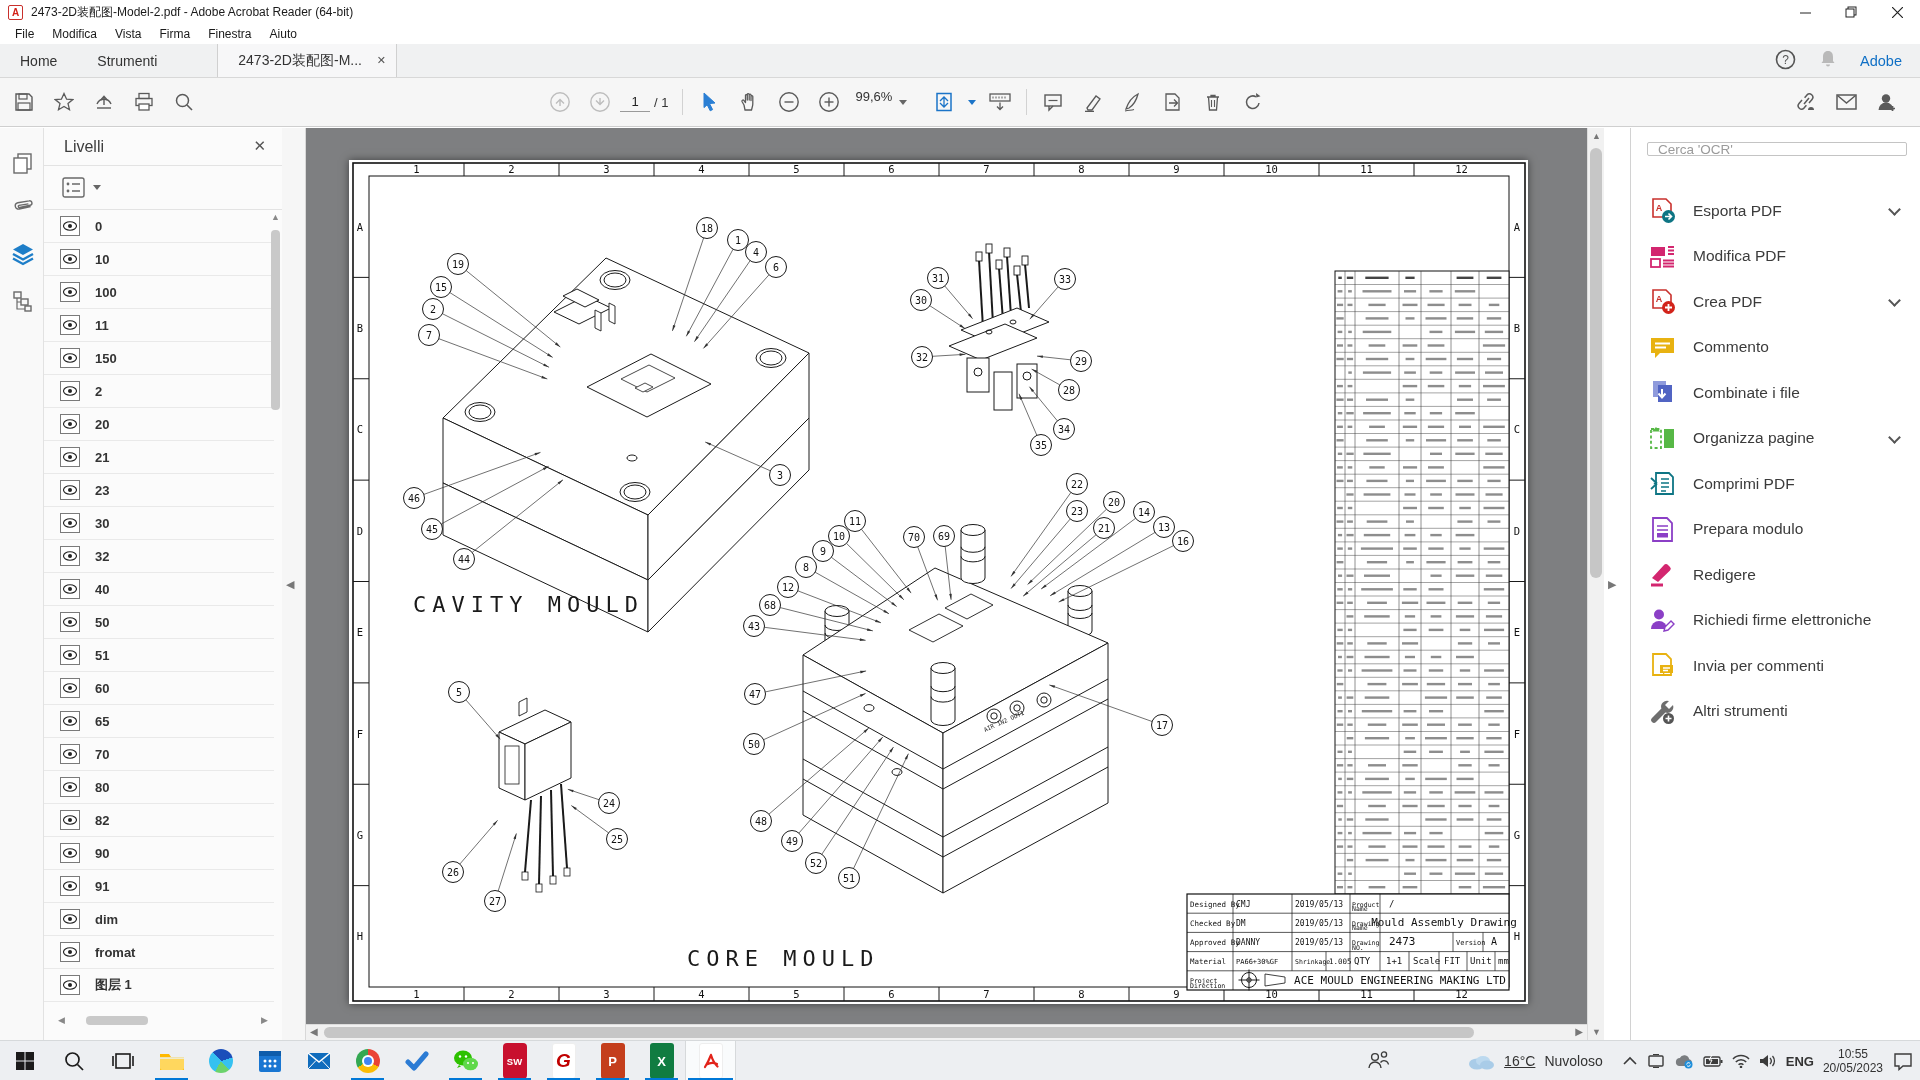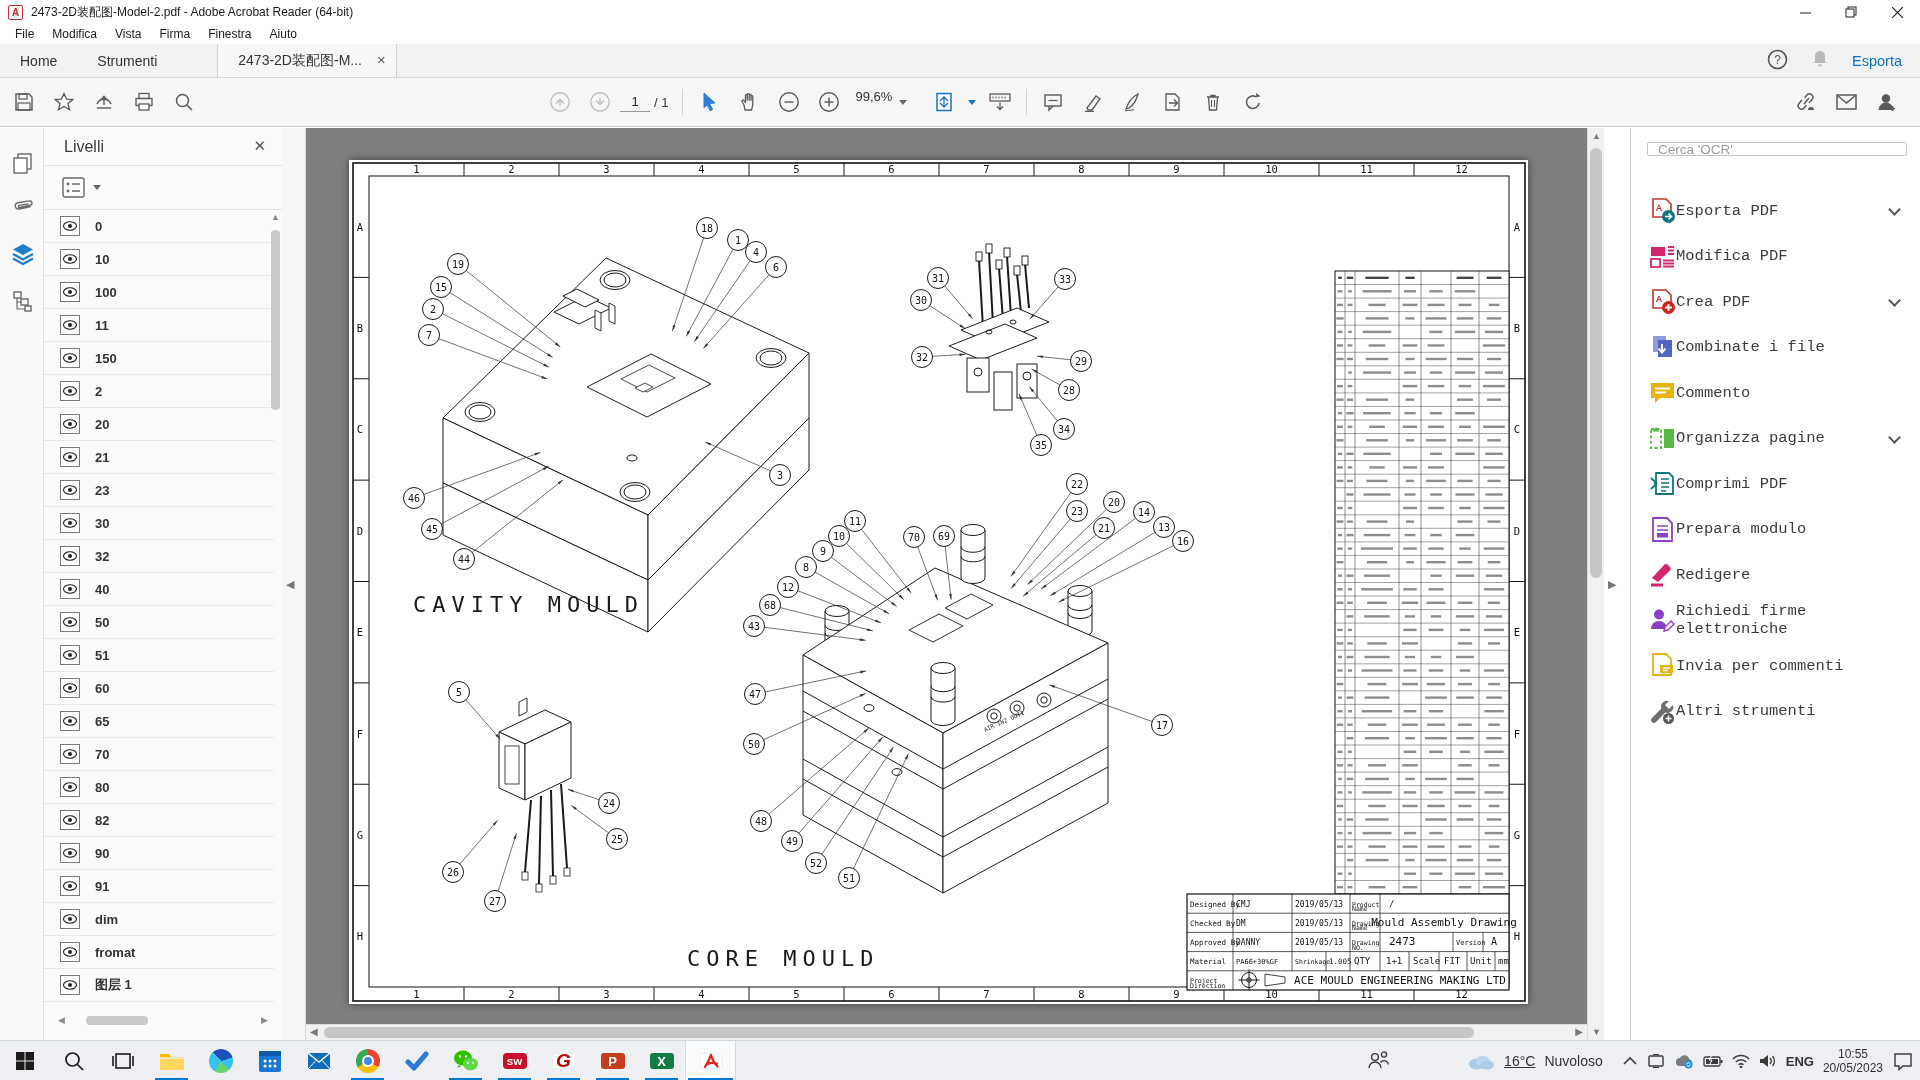--- a/index.html
+++ b/index.html
@@ -70,36 +70,36 @@
   .harr { position:absolute; top:1px; color:#777; font-size:10px; }
   .collapse-right { position:absolute; left:1608px; top:442px; width:14px; height:28px; color:#777; font-size:11px; line-height:28px; }
 
   
   .right-panel { position:absolute; left:1630px; top:0; width:290px; height:912px; background:#fff; border-left:1px solid #d2d2d2; }
   .searchbox { position:absolute; left:16px; top:14px; width:260px; height:14px; border:1px solid #c4c4c4; border-radius:2px; font-size:13.5px; color:#444; padding:0 10px; background:#fff; }
   .searchbox::placeholder { color:#9b9b9b; }
   .tools { position:absolute; left:0; top:60px; width:290px; }
   .tool-row { height:45.5px; display:flex; align-items:center; padding-left:18px; position:relative; }
   .tool-row .ticon { width:27px; height:27px; flex:0 0 27px; }
-  .tool-row .tlabel { margin-left:0; font-size:15.5px; color:#3b3b3b;font-family:Liberation Mono, monospace; }
+  .tool-row .tlabel { margin-left:17px; font-size:15.5px; color:#3b3b3b; }
   .tool-row .tchev { position:absolute; right:22px; top:17px; width:9px; height:9px; border-right:2px solid #555; border-bottom:2px solid #555; transform:rotate(45deg); }
 
   
   .taskbar { position:absolute; left:0; top:1040px; width:1920px; height:40px; background:#edeff2; border-top:1px solid #d6d9db; }
   .tb-apps { position:absolute; left:0; top:0; height:40px; display:flex; }
   .tb-btn { width:49px; height:40px; position:relative; display:flex; align-items:center; justify-content:center; }
   .tb-btn.active { background:#f9fbfc; outline:1px solid #d6d9db; }
   .tb-run { position:absolute; bottom:0; left:8px; right:8px; height:3px; background:#0078d7; }
   .tb-btn.active .tb-run { left:2px; right:2px; }
   .tb-right { position:absolute; right:6px; top:0; height:40px; display:flex; align-items:center; gap:9px; }
   .tb-text { font-size:13px; color:#333; }
   .tb-clock { text-align:center; font-size:12px; color:#333; line-height:14px; }
   .tb-people { position:absolute; right:528px; top:8px; }
 
-  .tile { width:24px; height:16px; border-radius:3px; display:flex; align-items:center; justify-content:center; font-weight:700; color:#fff; font-size:13px; }
+  .tile { width:24px; height:36px; border-radius:3px; display:flex; align-items:center; justify-content:center; font-weight:700; color:#fff; font-size:13px; }
 </style>
 </head>
 <body>
 
 <div id="app">
 
   <div class="titlebar">
     <div class="appico">A</div>
     <div class="ttext">2473-2D装配图-Model-2.pdf - Adobe Acrobat Reader (64-bit)</div>
     <div class="wincontrols">
@@ -141,21 +141,21 @@
   </div>
   <div class="tabbar-right">
     <span><svg width="21" height="21">
           <circle cx="10.5" cy="10.5" r="9" fill="none" stroke="#555" stroke-width="1.6"></circle>
           <text x="10.5" y="15" text-anchor="middle" font-size="12" fill="#555" font-family="Liberation Sans,sans-serif">?</text>
         </svg></span>
     <span><svg width="20" height="20">
           <path d="M10,2 C6.5,2 5,4.5 5,8 L5,12 L3.5,14 L16.5,14 L15,12 L15,8 C15,4.5 13.5,2 10,2 Z" fill="#b9b9b9"></path>
           <path d="M8,15.5 a2,2 0 0 0 4,0 Z" fill="#b9b9b9"></path>
         </svg></span>
-    <span class="signin">Esporta</span>
+    <span class="signin">Adobe</span>
   </div>
 
   <div class="toolbar">
     <div class="tgroup" style="left:4px;">
       <div class="tbtn">
           <svg width="20" height="20">
             <path d="M2,2 h13 l3,3 v13 h-16 z" fill="none" stroke="#5a5a5a" stroke-width="1.4"></path>
             <rect x="5" y="2" width="8" height="5" fill="none" stroke="#5a5a5a" stroke-width="1.2"></rect>
             <rect x="4" y="11" width="12" height="7" fill="none" stroke="#5a5a5a" stroke-width="1.2"></rect>
           </svg>
@@ -1392,32 +1392,32 @@
                 <path d="M4,2 h13 l5,5 v13 h-18 z" fill="#fff" stroke="#c9302c" stroke-width="1.6"></path>
                 <text x="10" y="14" font-size="9" font-weight="bold" fill="#c9302c" text-anchor="middle" font-family="Liberation Sans,sans-serif">A</text>
                 <circle cx="19.5" cy="19.5" r="6.5" fill="#d2231a"></circle>
                 <path d="M19.5,16 v7 M16,19.5 h7" stroke="#fff" stroke-width="1.8"></path>
               </svg></div>
             <span class="tlabel">Crea PDF</span>
             <div class="tchev"></div>
           </div>
           <div class="tool-row">
             <div class="ticon"><svg viewBox="0 0 27 27" width="27" height="27">
+                <path d="M2,4 h23 v15 h-14 l-5,5 v-5 h-4 z" fill="#e8b211"></path>
+                <path d="M6,9.5 h15 M6,13.5 h11" stroke="#fff" stroke-width="2"></path>
+              </svg></div>
+            <span class="tlabel">Commento</span>
+          </div>
+          <div class="tool-row">
+            <div class="ticon"><svg viewBox="0 0 27 27" width="27" height="27">
                 <rect x="4" y="2" width="13" height="16" fill="#8f9bdc"></rect>
                 <rect x="9" y="6" width="14" height="17" fill="#5164c3"></rect>
                 <path d="M13,10 v8 M9.5,14.5 l3.5,4 l3.5,-4" stroke="#fff" stroke-width="2" fill="none"></path>
               </svg></div>
             <span class="tlabel">Combinate i file</span>
-          </div>
-          <div class="tool-row">
-            <div class="ticon"><svg viewBox="0 0 27 27" width="27" height="27">
-                <path d="M2,4 h23 v15 h-14 l-5,5 v-5 h-4 z" fill="#e8b211"></path>
-                <path d="M6,9.5 h15 M6,13.5 h11" stroke="#fff" stroke-width="2"></path>
-              </svg></div>
-            <span class="tlabel">Commento</span>
           </div>
           <div class="tool-row">
             <div class="ticon"><svg viewBox="0 0 27 27" width="27" height="27">
                 <rect x="2" y="4" width="10" height="19" fill="none" stroke="#57b846" stroke-width="1.8" stroke-dasharray="3,2.4"></rect>
                 <path d="M7,2 l-4,4.5 h8 z" fill="#57b846"></path>
                 <rect x="15" y="4" width="10" height="19" fill="#57b846"></rect>
               </svg></div>
             <span class="tlabel">Organizza pagine</span>
             <div class="tchev"></div>
           </div>

